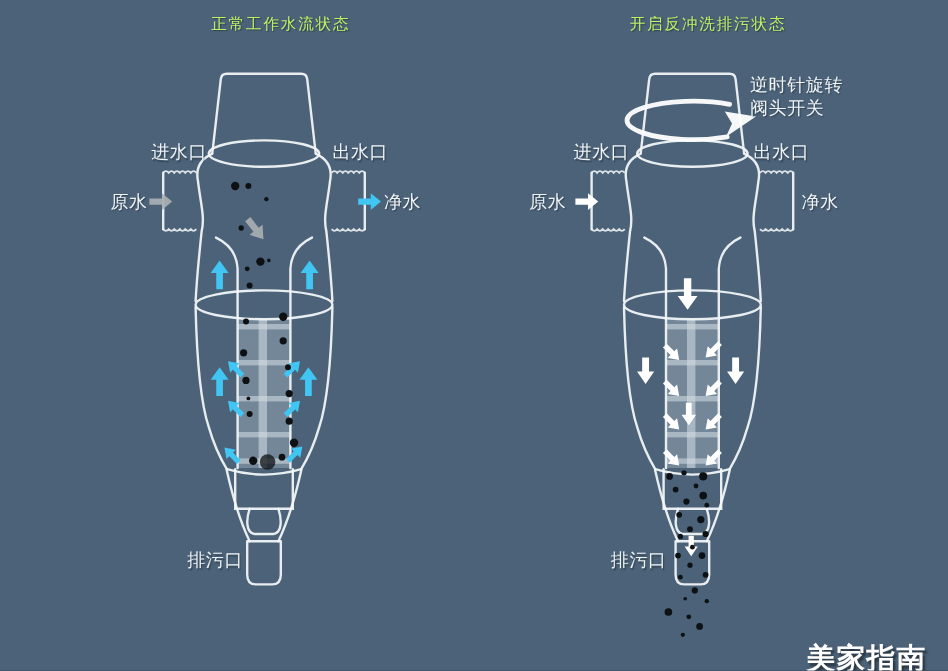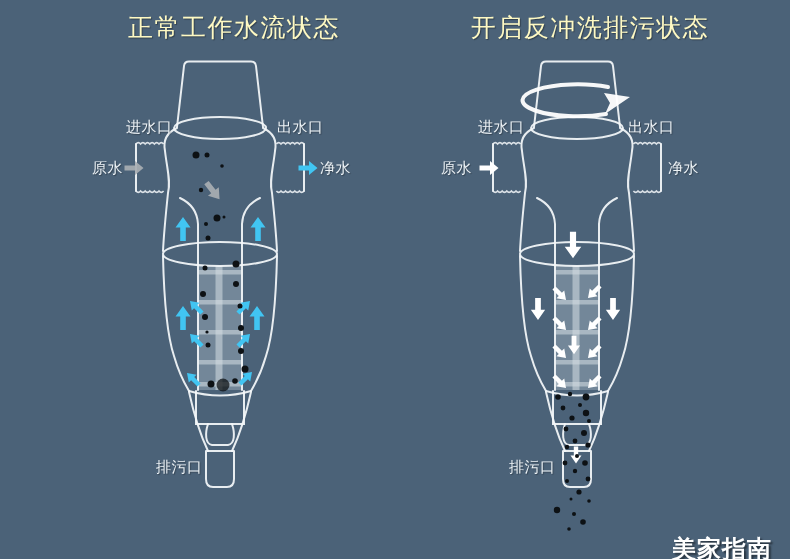--- a/index.html
+++ b/index.html
@@ -8,22 +8,22 @@
     width:790px;height:559px;
     background:#4b6278;
     overflow:hidden;
     font-family:"Liberation Sans","DejaVu Sans",sans-serif;
   }
   #gfx{position:absolute;left:0;top:0;}
   .ttl{
     position:absolute;
     width:300px;
     text-align:center;
-    color:#fef9c3;
-    font-size:25px;
+    color:#bef264;
+    font-size:13px;
     letter-spacing:1.5px;
     text-shadow:1px 1px 1px rgba(0,0,0,.35);
     white-space:nowrap;
   }
   .lbl{
     position:absolute;
     color:#eef3f6;
     font-size:15px;
     letter-spacing:.5px;
     text-shadow:1px 1px 1px rgba(0,0,0,.3);
@@ -208,20 +208,24 @@
 
   <div class="ttl" style="left:84px;top:11px">正常工作水流状态</div>
   <div class="ttl" style="left:440px;top:11px">开启反冲洗排污状态</div>
 
   <div class="lbl" style="left:126px;top:118px">进水口</div>
   <div class="lbl" style="left:277px;top:118px">出水口</div>
   <div class="lbl" style="left:92px;top:159px">原水</div>
   <div class="lbl" style="left:320px;top:159px">净水</div>
   <div class="lbl" style="left:156px;top:458px">排污口</div>
 
+  <div class="lbl lbl2" style="left:625px;top:62px">
+    <span style="display:block">逆时针旋转</span>
+    <span style="display:block">阀头开关</span>
+  </div>
   <div class="lbl" style="left:478px;top:118px">进水口</div>
   <div class="lbl" style="left:628px;top:118px">出水口</div>
   <div class="lbl" style="left:441px;top:159px">原水</div>
   <div class="lbl" style="left:668px;top:159px">净水</div>
   <div class="lbl" style="left:509px;top:458px">排污口</div>
 
   <div id="watermark">美家指南</div>
 </div>
 
 </body></html>

